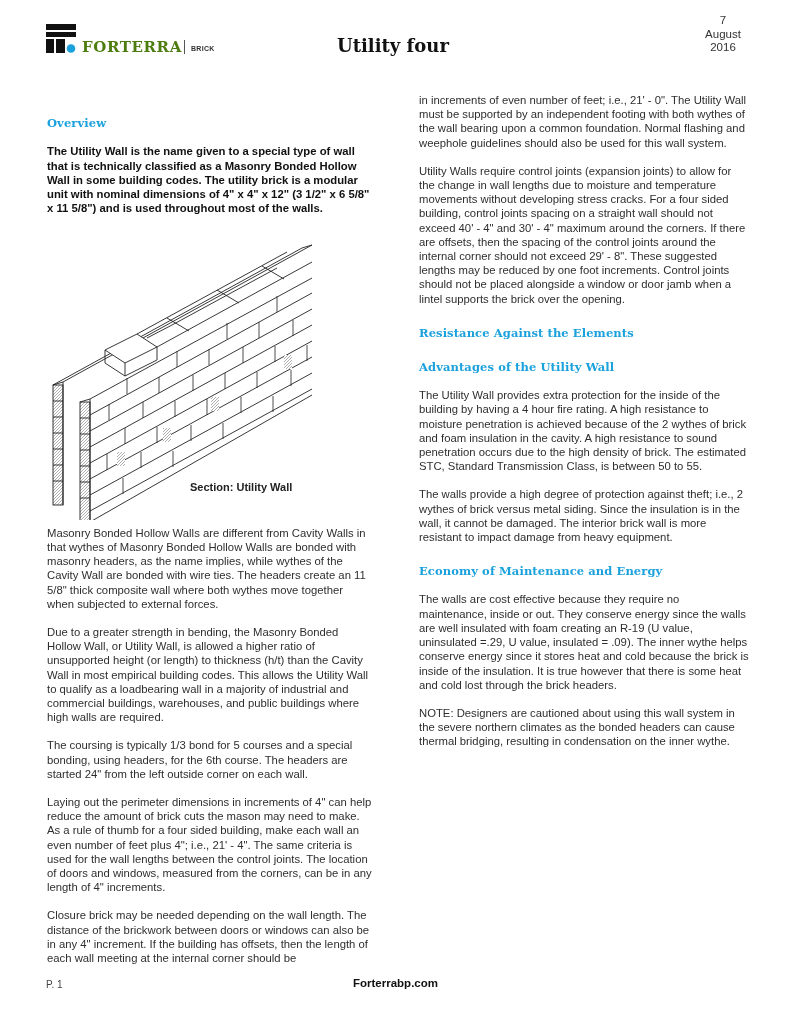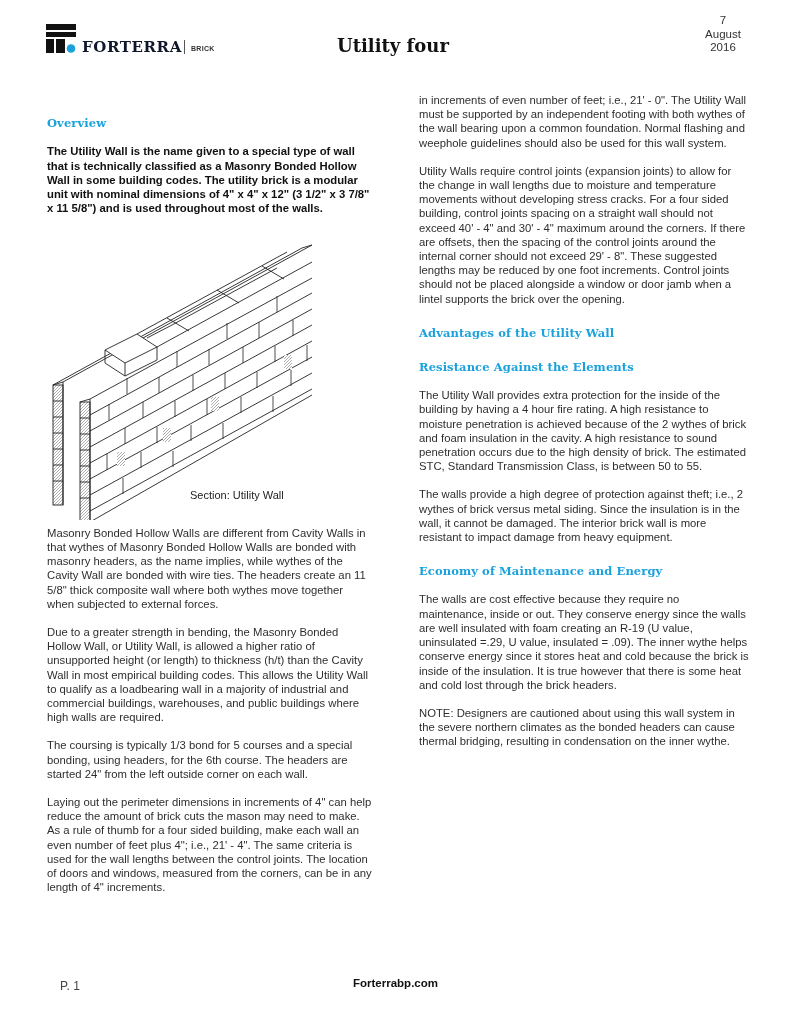--- a/index.html
+++ b/index.html
@@ -1,39 +1,39 @@
 <!DOCTYPE html>
 <html><head>
 <meta charset="utf-8">
 <style>
   * { box-sizing: border-box; margin: 0; padding: 0; }
   html, body { width: 791px; height: 1024px; background: #ffffff; overflow: hidden; }
   body { position: relative; font-family: "Liberation Sans", "DejaVu Sans", sans-serif; color: #2a2a2a; }
 
   .header { position: absolute; left: 0; top: 0; width: 791px; height: 80px; }
   .logo { position: absolute; left: 46px; top: 24px; width: 30px; height: 29px; }
-  .brand-name { position: absolute; left: 82px; top: 38px; font-family: "DejaVu Serif", serif; font-weight: bold; font-size: 15px; letter-spacing: 0.6px; color: #0f172a; }
+  .brand-name { position: absolute; left: 82px; top: 38px; font-family: "DejaVu Serif", serif; font-weight: bold; font-size: 15px; letter-spacing: 0.6px; color: #4d7c0f; }
   .brand-divider { position: absolute; left: 184px; top: 40px; width: 1px; height: 14px; background: #555; }
   .brand-sub { position: absolute; left: 191px; top: 45px; font-size: 7px; font-weight: bold; color: #333; letter-spacing: 0.3px; }
   .doc-title { position: absolute; left: 337px; top: 35px; font-family: "DejaVu Serif", serif; font-weight: bold; font-size: 18px; color: #111; }
   .date { position: absolute; left: 690px; top: 14px; width: 66px; text-align: center; font-size: 11.5px; line-height: 13.5px; color: #333; }
 
   .col { position: absolute; font-size: 11.3px; line-height: 14.2px; color: #2e2e2e; }
   .col-left { left: 47px; top: 96px; width: 325px; }
   .col-right { left: 419px; top: 93px; width: 330px; }
 
   h2.section { font-family: "DejaVu Serif", serif; font-weight: bold; font-size: 11.5px; color: #1ba1dc; margin-bottom: 14px; letter-spacing: 0.1px; margin-top: 20px; }
   p.lead { font-weight: bold; color: #111; font-size: 11.3px; line-height: 14.3px; }
   p { margin-bottom: 14px; }
 
   .figure { position: relative; width: 270px; height: 290px; margin: 6px 0 6px 0; }
   .figure svg { position: absolute; left: 0; top: 0; }
-  .fig-caption { position: absolute; left: 143px; top: 250px; font-weight: normal; font-size: 11px; color: #222; margin-top: 8px; }
+  .fig-caption { position: absolute; left: 143px; top: 250px; font-weight: bold; font-size: 11px; color: #222; }
 
-  .footer-page { position: absolute; left: 60px; top: 979px; font-size: 12px; color: #444; }
+  .footer-page { position: absolute; left: 46px; top: 979px; font-size: 10px; color: #444; }
   .footer-site { position: absolute; left: 353px; top: 977px; font-weight: bold; font-size: 11.5px; color: #111; }
 </style>
 </head>
 <body>
 
 <div class="header">
   <svg class="logo" viewBox="0 0 30 29" width="30" height="29">
     <rect x="0" y="0" width="30" height="6" fill="#111"></rect>
     <rect x="0" y="8" width="30" height="5" fill="#111"></rect>
     <rect x="0" y="15" width="8" height="14" fill="#111"></rect>
@@ -46,21 +46,21 @@
   <h1 class="doc-title">Utility four</h1>
   <div class="date">
     <div>7</div>
     <div>August</div>
     <div>2016</div>
   </div>
 </div>
 
 <div class="col col-left">
   <h2 class="section">Overview</h2>
-  <p class="lead">The Utility Wall is the name given to a special type of wall that is technically classified as a Masonry Bonded Hollow Wall in some building codes. The utility brick is a modular unit with nominal dimensions of 4" x 4" x 12" (3 1/2" x 3 7/8" x 11 5/8") and is used throughout most of the walls.</p>
+  <p class="lead">The Utility Wall is the name given to a special type of wall that is technically classified as a Masonry Bonded Hollow Wall in some building codes. The utility brick is a modular unit with nominal dimensions of 4" x 4" x 12" (3 1/2" x 6 5/8" x 11 5/8") and is used throughout most of the walls.</p>
 
   <div class="figure">
     <svg width="270" height="290" viewBox="0 0 270 290">
       <defs>
         <pattern id="hatch" width="3" height="3" patternUnits="userSpaceOnUse">
           <rect width="3" height="3" fill="#fff"></rect>
           <path d="M0 3 L3 0" stroke="#777" stroke-width="0.6"></path>
         </pattern>
       </defs>
       <g stroke="#222" stroke-width="0.9" fill="none">
@@ -148,27 +148,28 @@
         <rect x="237" y="125" width="8" height="14"></rect>
       </g>
     </svg>
     <span class="fig-caption">Section: Utility Wall</span>
   </div>
 
   <p>Masonry Bonded Hollow Walls are different from Cavity Walls in that wythes of Masonry Bonded Hollow Walls are bonded with masonry headers, as the name implies, while wythes of the Cavity Wall are bonded with wire ties. The headers create an 11 5/8" thick composite wall where both wythes move together when subjected to external forces.</p>
   <p>Due to a greater strength in bending, the Masonry Bonded Hollow Wall, or Utility Wall, is allowed a higher ratio of unsupported height (or length) to thickness (h/t) than the Cavity Wall in most empirical building codes. This allows the Utility Wall to qualify as a loadbearing wall in a majority of industrial and commercial buildings, warehouses, and public buildings where high walls are required.</p>
   <p>The coursing is typically 1/3 bond for 5 courses and a special bonding, using headers, for the 6th course. The headers are started 24" from the left outside corner on each wall.</p>
   <p>Laying out the perimeter dimensions in increments of 4" can help reduce the amount of brick cuts the mason may need to make. As a rule of thumb for a four sided building, make each wall an even number of feet plus 4"; i.e., 21' - 4". The same criteria is used for the wall lengths between the control joints. The location of doors and windows, measured from the corners, can be in any length of 4" increments.</p>
+  <p>Closure brick may be needed depending on the wall length. The distance of the brickwork between doors or windows can also be in any 4" increment. If the building has offsets, then the length of each wall meeting at the internal corner should be</p>
 </div>
 
 <div class="col col-right">
   <p>in increments of even number of feet; i.e., 21' - 0". The Utility Wall must be supported by an independent footing with both wythes of the wall bearing upon a common foundation. Normal flashing and weephole guidelines should also be used for this wall system.</p>
   <p>Utility Walls require control joints (expansion joints) to allow for the change in wall lengths due to moisture and temperature movements without developing stress cracks.  For a four sided building, control joints spacing on a straight wall should not exceed 40' - 4" and 30' - 4" maximum around the corners. If there are offsets, then the spacing of the control joints around the internal corner should not exceed 29' - 8". These suggested lengths may be reduced by one foot increments. Control joints should not be placed alongside a window or door jamb when a lintel supports the brick over the opening.</p>
+  <h2 class="section">Resistance Against the Elements</h2>
   <h2 class="section">Advantages of the Utility Wall</h2>
-  <h2 class="section">Resistance Against the Elements</h2>
   <p>The Utility Wall provides extra protection for the inside of the building by having a 4 hour fire rating. A high resistance to moisture penetration is achieved because of the 2 wythes of brick and foam insulation in the cavity. A high resistance to sound penetration occurs due to the high density of brick. The estimated STC, Standard Transmission Class, is between 50 to 55.</p>
   <p>The walls provide a high degree of protection against theft; i.e., 2 wythes of brick versus metal siding. Since the insulation is in the wall, it cannot be damaged. The interior brick wall is more resistant to impact damage from heavy equipment.</p>
   <h2 class="section">Economy of Maintenance and Energy</h2>
   <p>The walls are cost effective because they require no maintenance, inside or out. They conserve energy since the walls are well insulated with foam creating an R-19 (U value, uninsulated =.29, U value, insulated = .09). The inner wythe helps conserve energy since it stores heat and cold because the brick is inside of the insulation. It is true however that there is some heat and cold lost through the brick headers.</p>
   <p>NOTE:  Designers are cautioned about using this wall system in the severe northern climates as the bonded headers can cause thermal bridging, resulting in condensation on the inner wythe.</p>
 </div>
 
 <div class="footer-page">P. 1</div>
 <a class="footer-site">Forterrabp.com</a>
 

